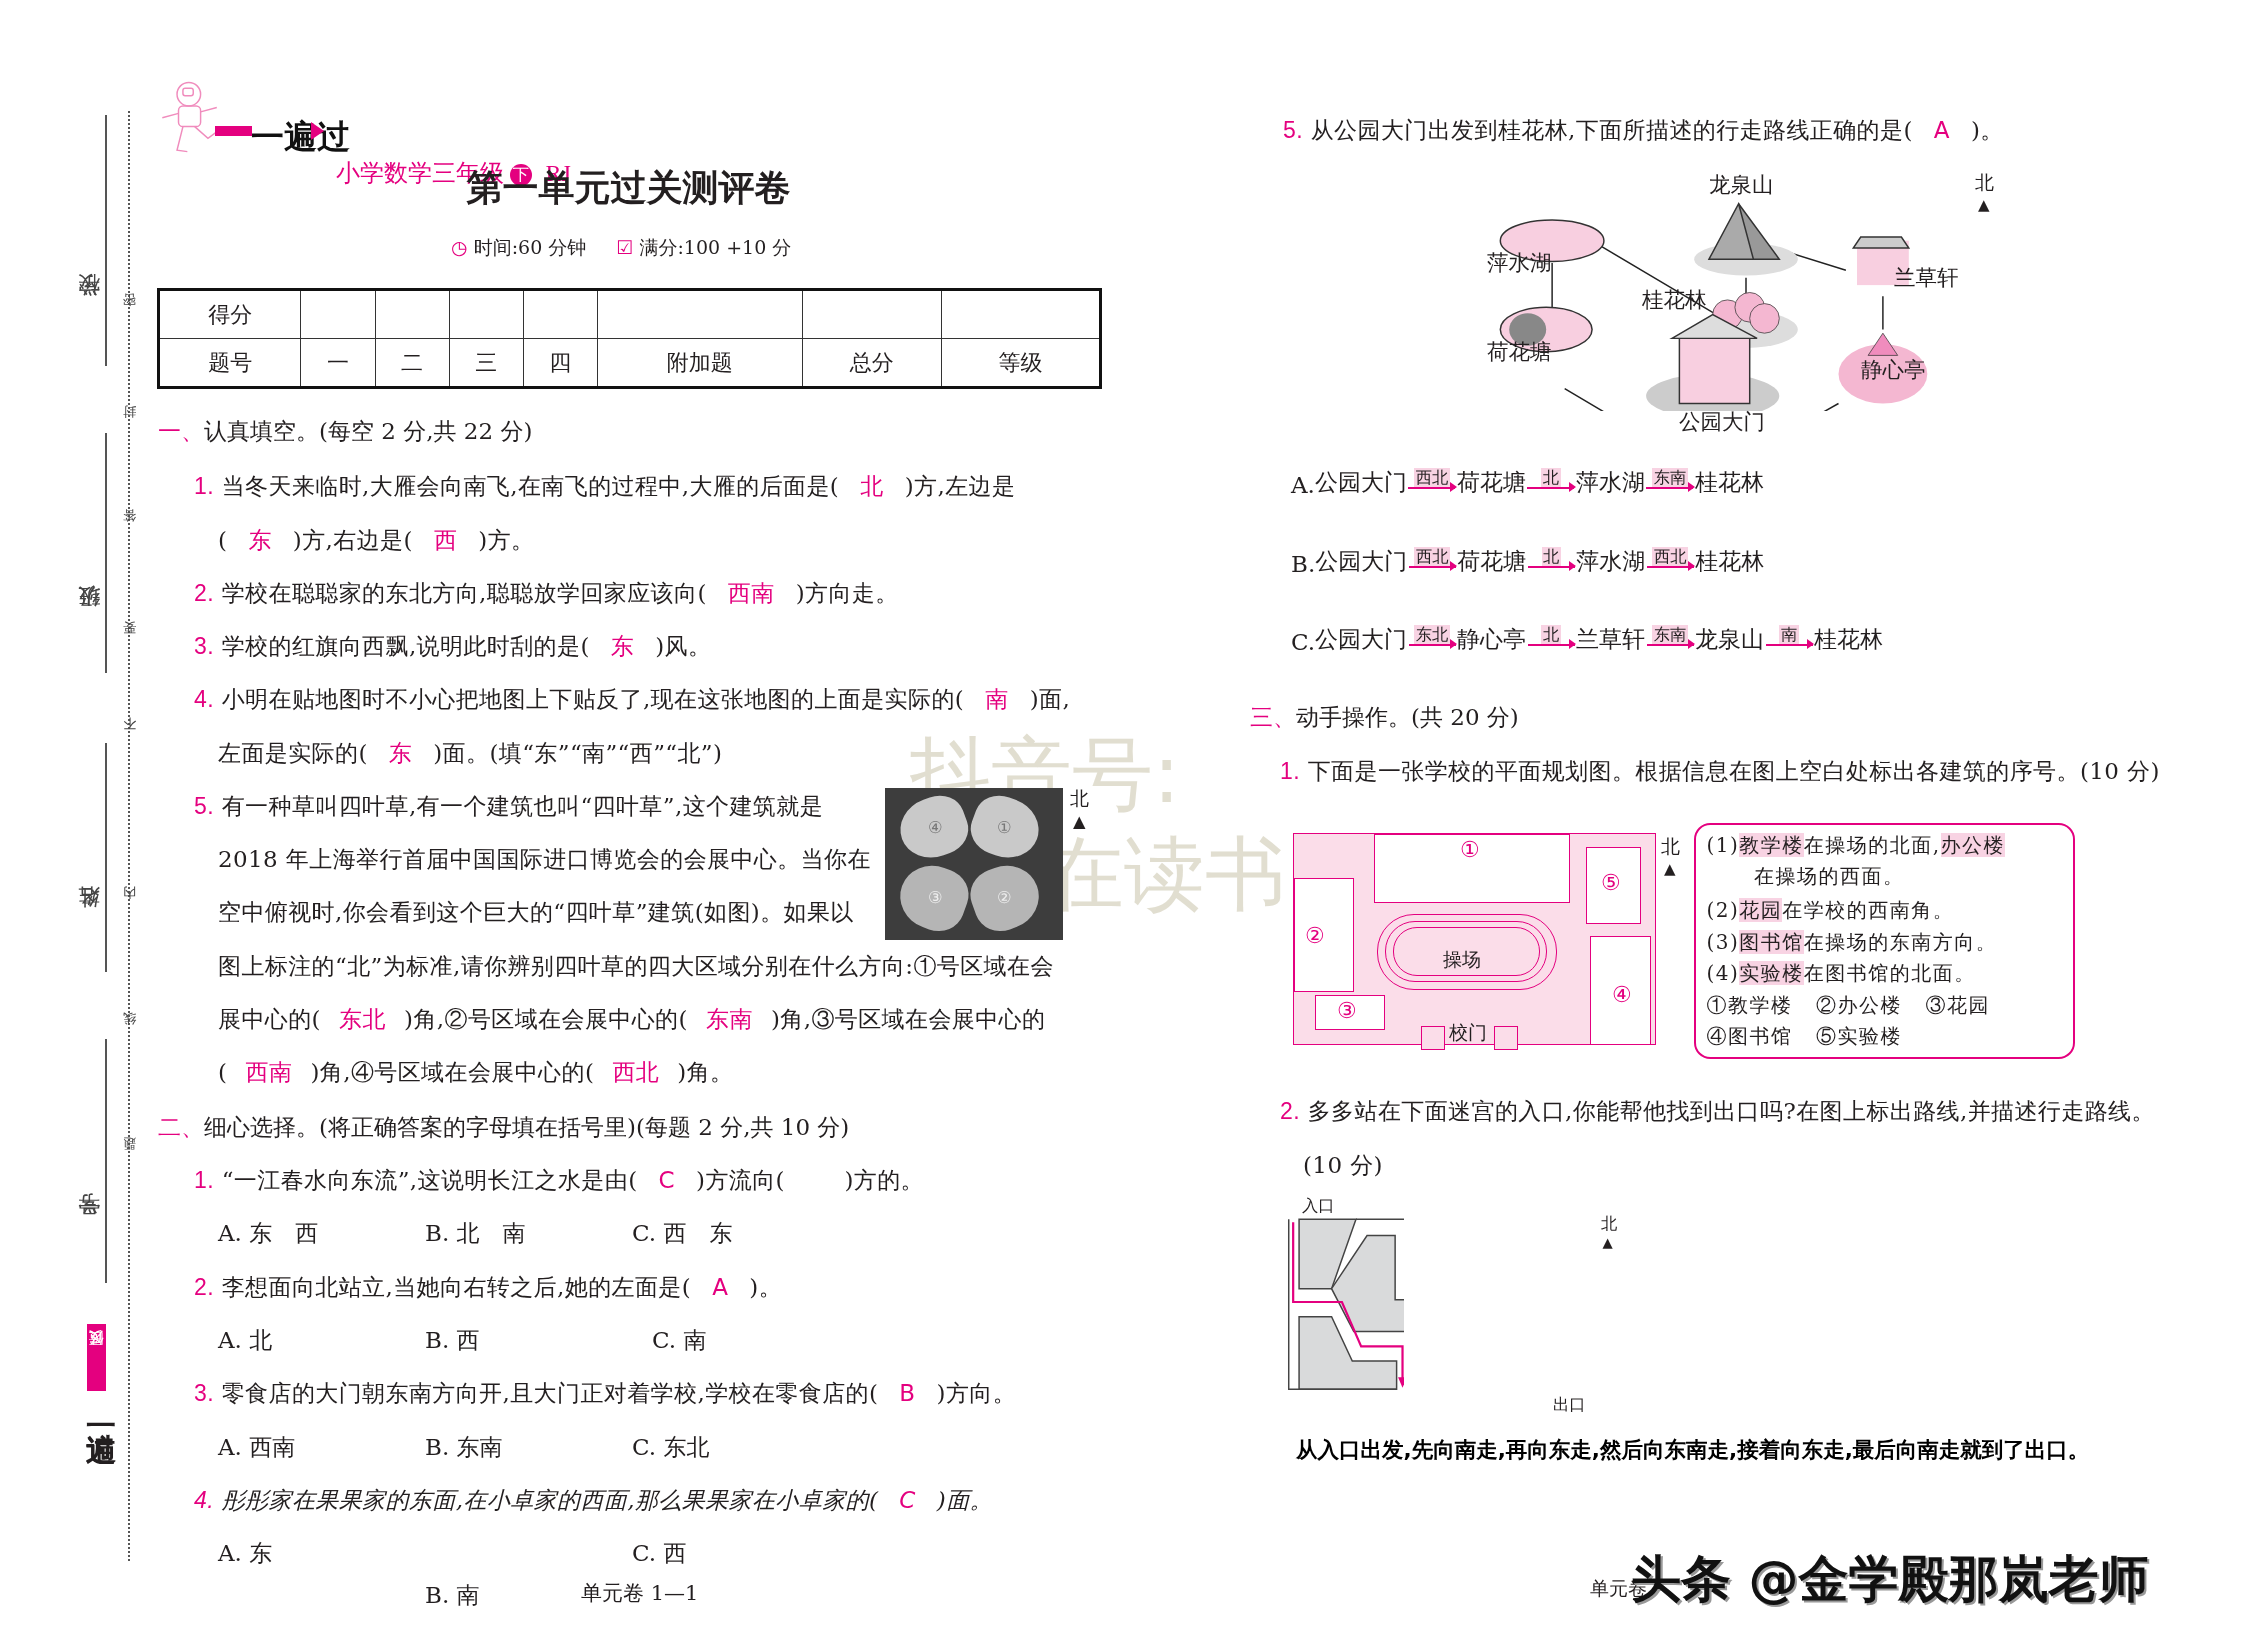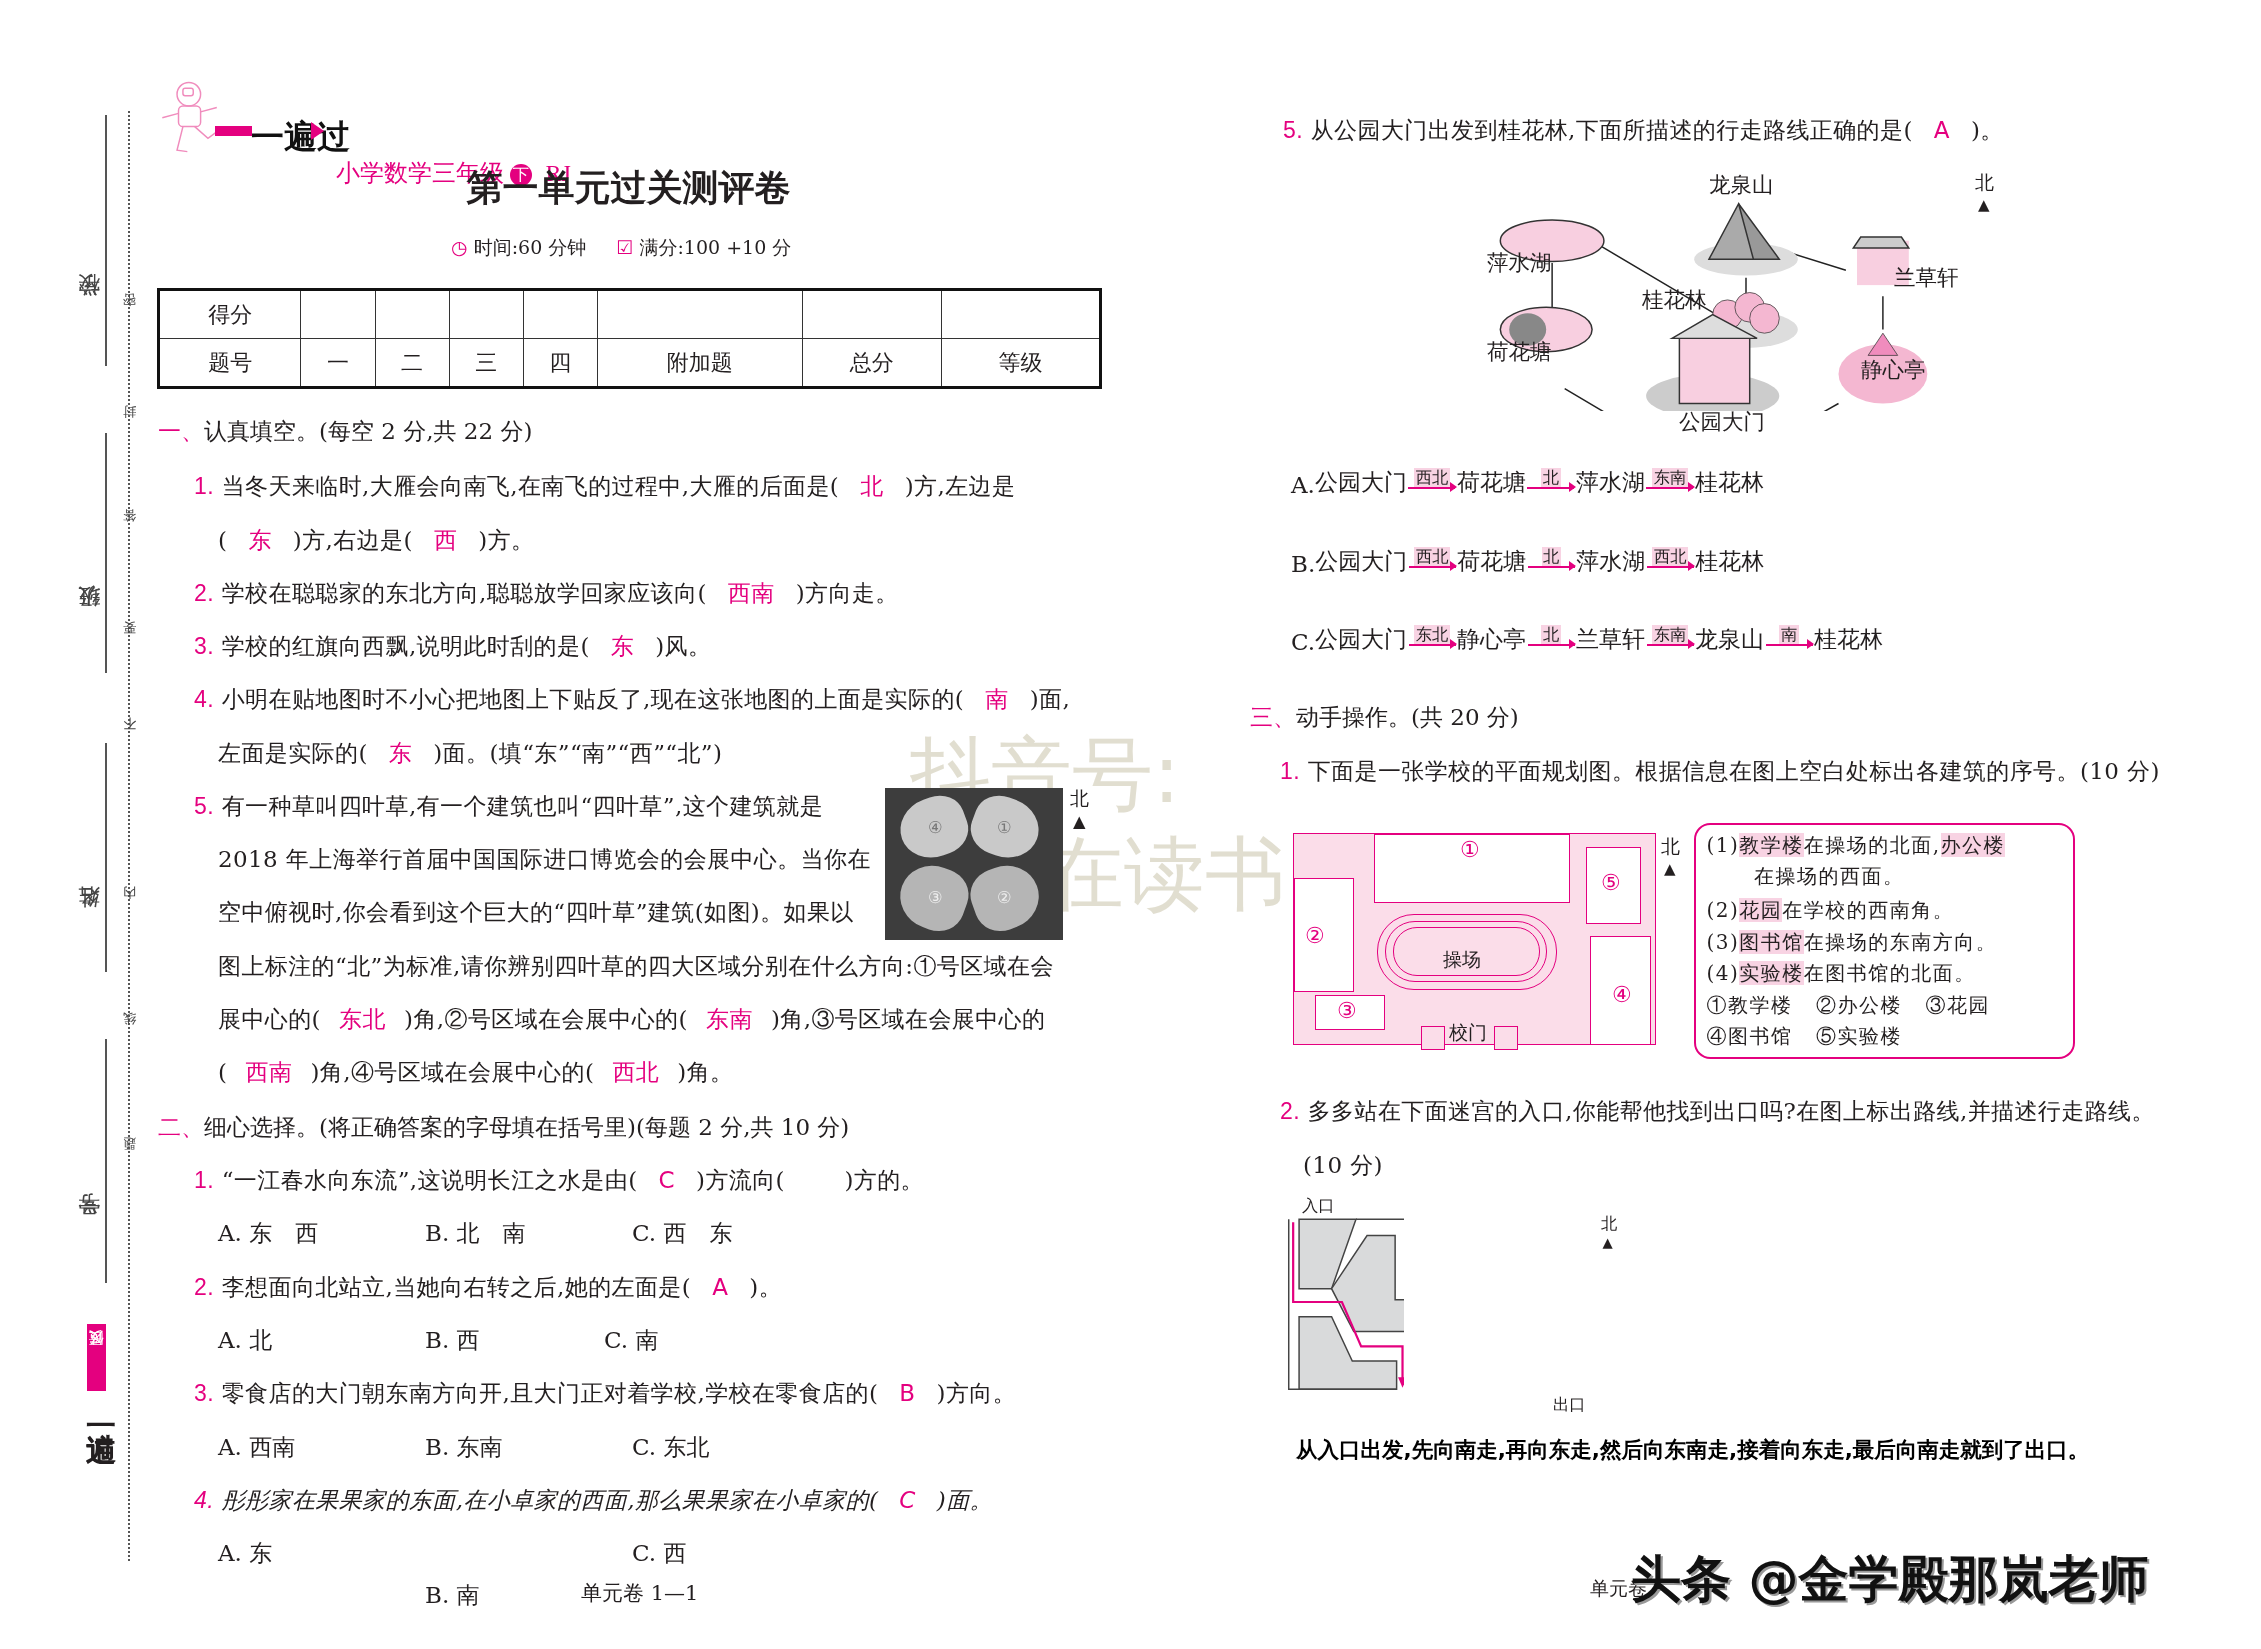--- a/index.html
+++ b/index.html
@@ -228,21 +228,21 @@
 <div class="opt" style="left:632px;top:1220px;">C. 西　东</div>
 
 <div class="q" style="left:194px;top:1274px;">
   <span class="num">2.</span>
   <span>李想面向北站立,当她向右转之后,她的左面是(</span>
   <span class="ans" style="margin:0 13.3px">A</span>
   <span>)。</span>
 </div>
 <div class="opt" style="left:218px;top:1327px;">A. 北</div>
 <div class="opt" style="left:425px;top:1327px;">B. 西</div>
-<div class="opt" style="left:604px;top:1327px;">C. 南</div>
+<div class="opt" style="left:652px;top:1327px;">C. 南</div>
 
 <div class="q" style="left:194px;top:1380px;">
   <span class="num">3.</span>
   <span>零食店的大门朝东南方向开,且大门正对着学校,学校在零食店的(</span>
   <span class="ans" style="margin:0 13.3px">B</span>
   <span>)方向。</span>
 </div>
 <div class="opt" style="left:218px;top:1434px;">A. 西南</div>
 <div class="opt" style="left:425px;top:1434px;">B. 东南</div>
 <div class="opt" style="left:632px;top:1434px;">C. 东北</div>

